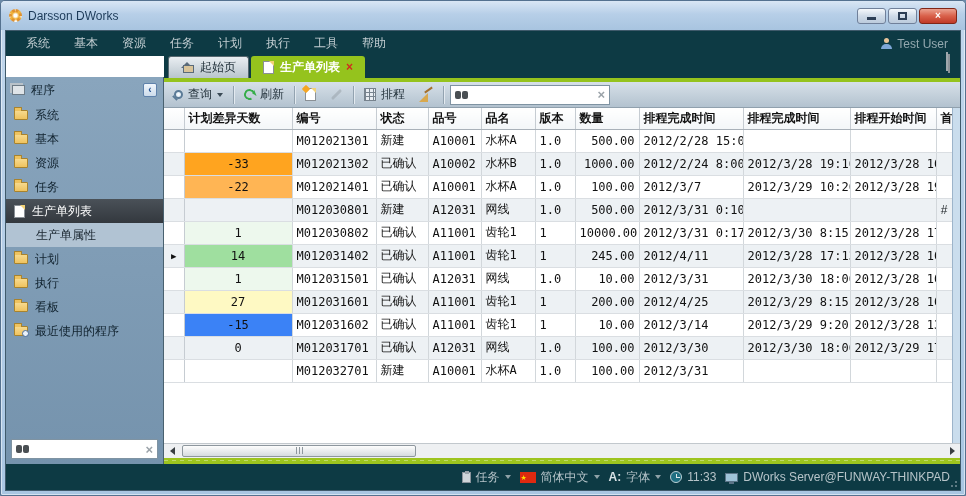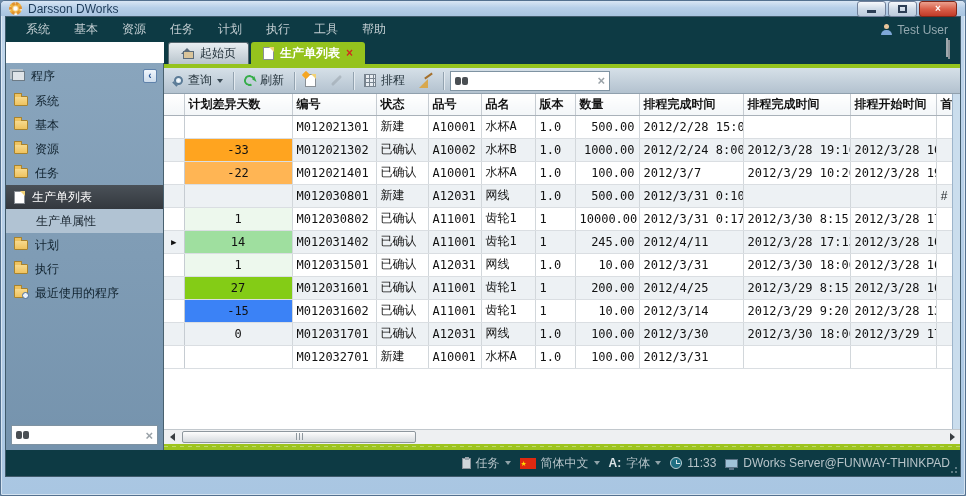--- a/index.html
+++ b/index.html
@@ -2,21 +2,21 @@
 <html><head>
 <meta charset="utf-8">
 <style>
   * { margin:0; padding:0; box-sizing:border-box; }
   html,body { background:#6b8aa8; font-family:"Liberation Sans","DejaVu Sans",sans-serif; }
   .window { width:966px; height:496px; position:relative; background:linear-gradient(#c2d7ec,#a9c6e2);
     border:1px solid #54718f; border-radius:5px 5px 2px 2px;
     box-shadow:inset 0 0 0 1px rgba(255,255,255,.5); overflow:hidden; }
 
   
-  .titlebar { height:15px; display:flex; align-items:center; padding:0 8px;
+  .titlebar { height:29px; display:flex; align-items:center; padding:0 8px;
     background:linear-gradient(#d9e6f4,#b7cfe8 45%,#a8c4e0); }
   .title-text { font-size:12px; color:#1c3a58; margin-left:6px; }
   .ic-gear { width:13px; height:13px; border:3px dotted #e0912f; border-radius:50%;
     background:radial-gradient(#fdfdfd 30%, #f0b23c 70%); }
   .win-btns { margin-left:auto; display:flex; gap:2px; }
   .win-btn { width:29px; height:16px; border:1px solid #70809a; border-radius:3px;
     background:linear-gradient(#f6f9fc,#cfdbe8 50%,#bccbdc); display:flex; align-items:center; justify-content:center;
     color:#2c3e55; font-size:10px; font-weight:bold; }
   .win-btn.close { background:linear-gradient(#eba18f,#d9604a 50%,#c03a28); border-color:#802617; color:#fff; width:38px; }
   .glyph-min { width:9px; height:3px; background:#2c3e55; margin-top:6px; }
@@ -219,20 +219,24 @@
             <div class="side-item sub">
               <span>生产单属性</span>
             </div>
             <div class="side-item">
               <span class="ic-folder"></span>
               <span>计划</span>
             </div>
             <div class="side-item">
               <span class="ic-folder"></span>
               <span>执行</span>
+            </div>
+            <div class="side-item">
+              <span class="ic-folder"></span>
+              <span>看板</span>
             </div>
             <div class="side-item">
               <span class="ic-folder">
                 <span class="ic-clockdot"></span>
               </span>
               <span>最近使用的程序</span>
             </div>
           </div>
         <div class="searchbox side-search">
           <span class="ic-binocs"></span>
@@ -418,21 +422,21 @@
                     <td class="f-part_name">网线</td>
                     <td class="f-version">1.0</td>
                     <td class="f-qty">10.00</td>
                     <td class="f-expect">2012/3/31</td>
                     <td class="f-sched_end">2012/3/30 18:00</td>
                     <td class="f-sched_start">2012/3/28 10:52</td>
                     <td class="f-last"></td>
                   </tr>
                   <tr class="alt">
                     <td class="f-ind"></td>
-                    <td class="f-diff" style="background: #84cc16; text-align: center;">27</td>
+                    <td class="f-diff" style="background: #fef9c3; text-align: center;">27</td>
                     <td class="f-code">M012031601</td>
                     <td class="f-status">已确认</td>
                     <td class="f-part_no">A11001</td>
                     <td class="f-part_name">齿轮1</td>
                     <td class="f-version">1</td>
                     <td class="f-qty">200.00</td>
                     <td class="f-expect">2012/4/25</td>
                     <td class="f-sched_end">2012/3/29 8:15</td>
                     <td class="f-sched_start">2012/3/28 10:52</td>
                     <td class="f-last"></td>

